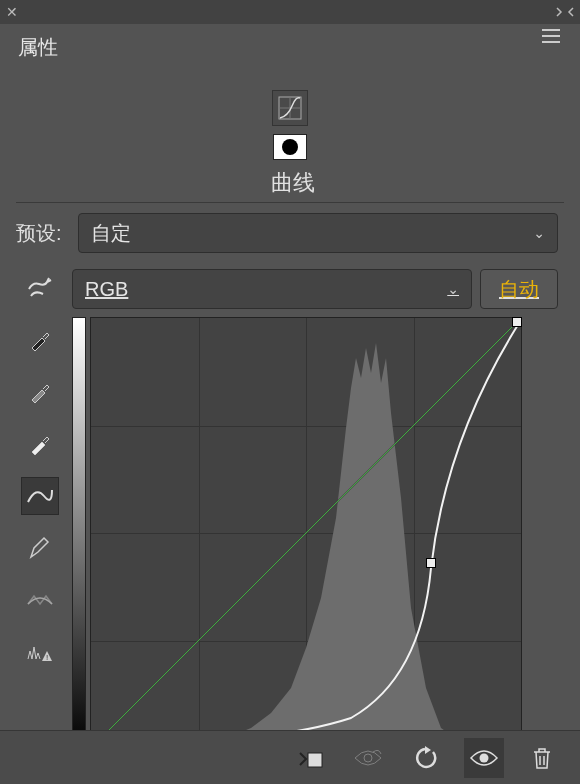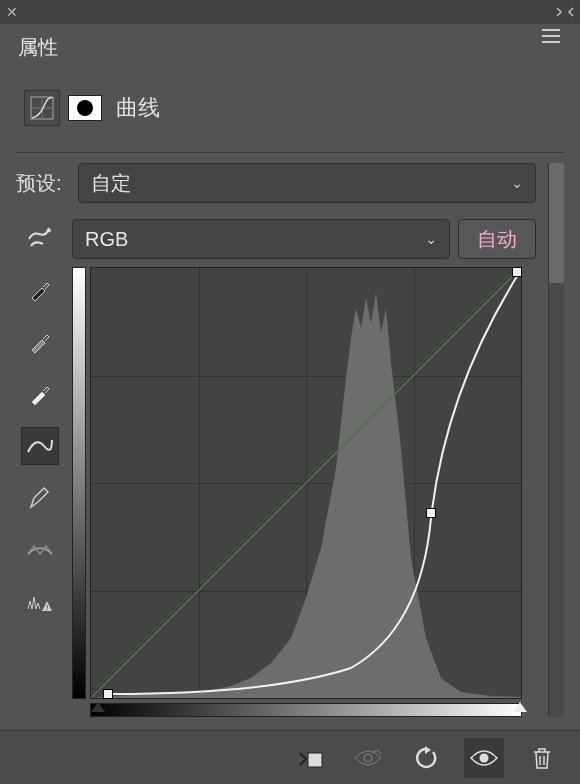--- a/index.html
+++ b/index.html
@@ -51,22 +51,23 @@
     cursor: pointer;
   }
   .menu-icon svg { display:block; }
   .panel-body {
     padding: 14px 16px 0 16px;
   }
   .typerow {
     display: flex;
     align-items: center;
     gap: 8px;
-    padding: 8px 8px 26px 8px;
+    padding: 8px 8px 4px 8px;
     border-bottom: 1px solid #3a3a3a;
+    flex-direction: column;
   }
   .icon-btn {
     width: 36px; height: 36px;
     display: flex; align-items: center; justify-content: center;
     border: 1px solid #343434;
     background: #4a4a4a;
     cursor: pointer;
   }
   .mask-thumb {
     width: 34px; height: 26px;
@@ -95,20 +96,21 @@
     border-radius:50%;
     background:#000;
   }
   .adj-name {
     font-size: 22px;
     margin-left: 6px;
   }
   .content-wrap {
     display: flex;
     margin-top: 10px;
+    flex-direction: column;
   }
   .left-col {
     flex: 1;
     padding-right: 6px;
   }
   .preset-row {
     display: flex;
     align-items: center;
     gap: 8px;
     margin-bottom: 16px;
@@ -131,35 +133,36 @@
   .select .chev {
     margin-left: auto;
     font-size: 14px;
     color: #ccc;
   }
   .channel-row {
     display: flex;
     align-items: center;
     gap: 8px;
     margin-bottom: 8px;
+    text-decoration: underline;
   }
   .hand-icon {
     width: 48px;
     display: flex;
     align-items: center;
     justify-content: center;
   }
   .auto-btn {
     height: 40px;
     padding: 0 18px;
     background: #575757;
     border: 1px solid #2e2e2e;
     border-radius: 4px;
     font-size: 20px;
-    color: #f9a8d4;
+    color: #eab308;
     cursor: pointer;
     display: flex;
     align-items: center;
   }
   .graph-row {
     display: flex;
     gap: 8px;
     margin-top: 4px;
   }
   .toolcol {

